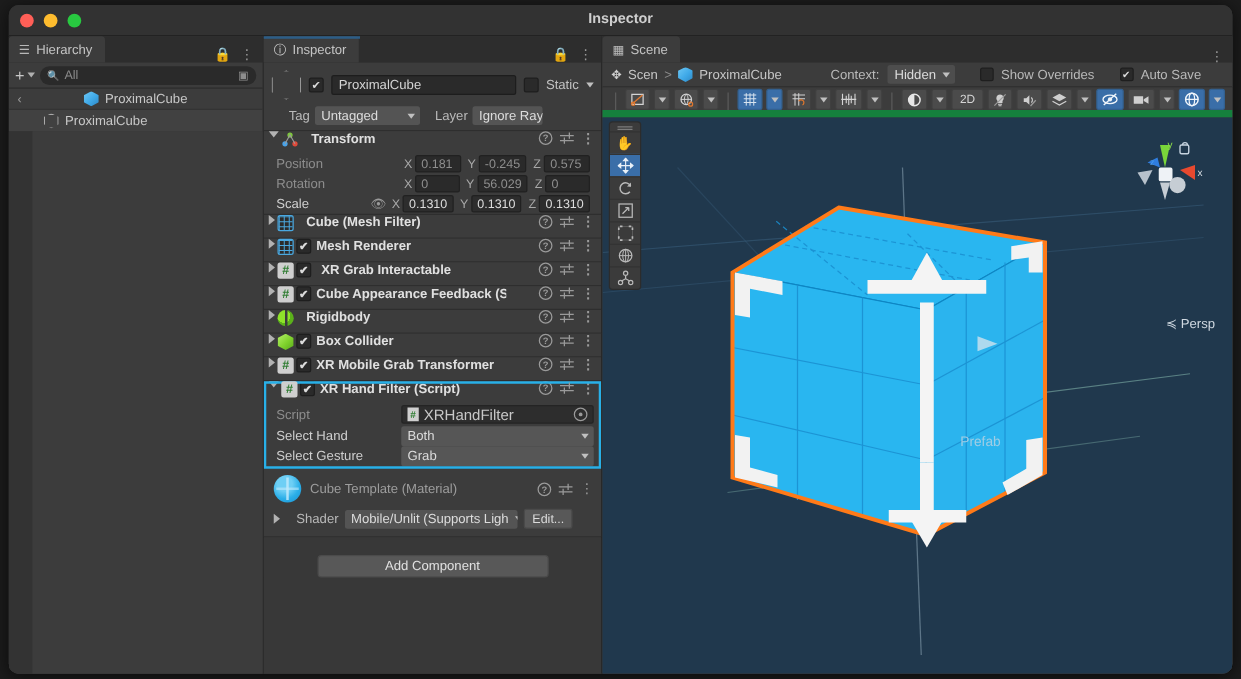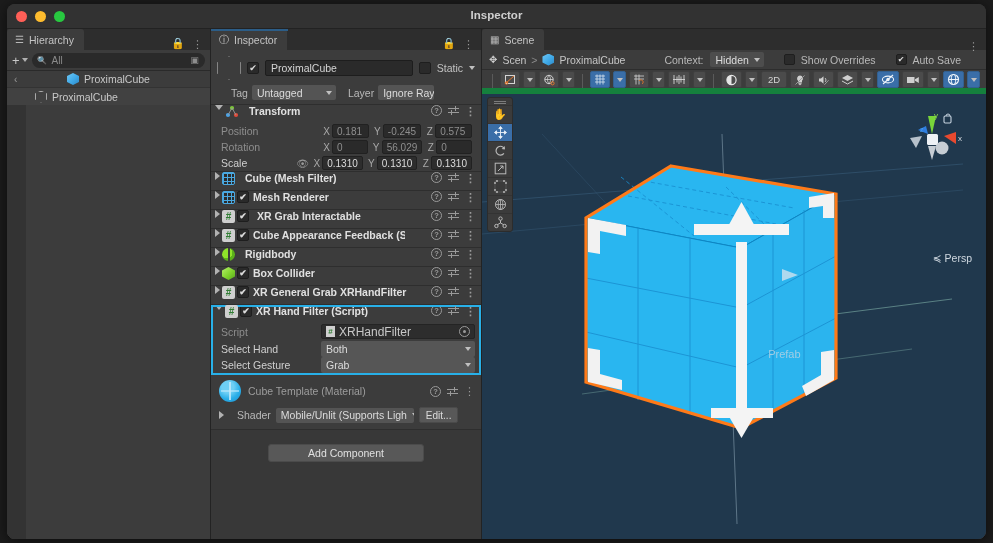--- a/index.html
+++ b/index.html
@@ -144,21 +144,21 @@
   }
   .scr-ic { width:9px;height:11px;background:#cfcfcf; position:relative; flex:none;}
   .scr-ic::after{content:"#";position:absolute;inset:0;color:#2f7d32;font-size:8px;font-weight:bold;display:flex;align-items:center;justify-content:center;}
   .circ-sel { width:11px;height:11px;border-radius:50%;border:1.3px solid #9a9a9a;position:relative;flex:none;margin-right:5px;}
   .circ-sel::after{content:"";position:absolute;left:3.3px;top:3.3px;width:3px;height:3px;border-radius:50%;background:#9a9a9a;}
   .matrow { display:flex;align-items:center;gap:7px;padding:5px 6px 5px 8px; }
   .shaderrow { display:flex;align-items:center;gap:5px;padding:0 6px 6px 8px; }
   .editbtn { height:16px;background:#585858;border-radius:2px;display:flex;align-items:center;padding:0 6px;font-size:10px;color:#dcdcdc;border:1px solid #4a4a4a;}
   .addcomp-wrap { padding: 14px 0 0 0; display:flex; justify-content:center; background:#383838; }
   .addcomp {
-    width: 156px; height: 18px; background: #585858; border: 1px solid #4b4b4b; border-radius: 3px;
+    width: 185px; height: 18px; background: #585858; border: 1px solid #4b4b4b; border-radius: 3px;
     display: flex; align-items: center; justify-content: center; font-size: 10.5px; color: #e0e0e0;
   }
 
   
   .scene { flex: 1; display: flex; flex-direction: column; background: #383838; }
   .scene-tabs { height: 21px; background: #2d2d2d; display: flex; align-items: flex-end; position:relative;}
   .breadcrumbbar { height: 20px; background: #3c3c3c; display: flex; align-items: center; gap: 5px; padding: 0 7px; font-size:10.5px; color:#c6c6c6; border-bottom:1px solid #2d2d2d;}
   .bc-sep { color:#8a8a8a; }
   .ctxgroup { margin-left: 34px; display:flex; align-items:center; gap:6px;}
   .ctxdd { height:15px;background:#4d4d4d;border-radius:2px;display:flex;align-items:center;gap:5px;padding:0 4px 0 6px;font-size:10.5px;color:#dcdcdc;}
@@ -451,21 +451,21 @@
               <span class="ic-dots">⋮</span>
             </span>
           </div>
         </div>
 
         <div class="comp">
           <div class="comp-head">
             <span class="tri"></span>
             <span class="cicon icon-script"></span>
             <span class="chk">✔</span>
-            <span style="margin-left:2px;">XR General Grab XRHandFilter</span>
+            <span style="margin-left:2px;">XR Mobile Grab Transformer</span>
             <span class="comp-icons">
               <span class="ic-help">?</span>
               <span class="ic-pre">
                   <span style="left:7px;top:1px;"></span>
                   <span style="left:3px;top:5px;"></span>
                 </span>
               <span class="ic-dots">⋮</span>
             </span>
           </div>
         </div>

